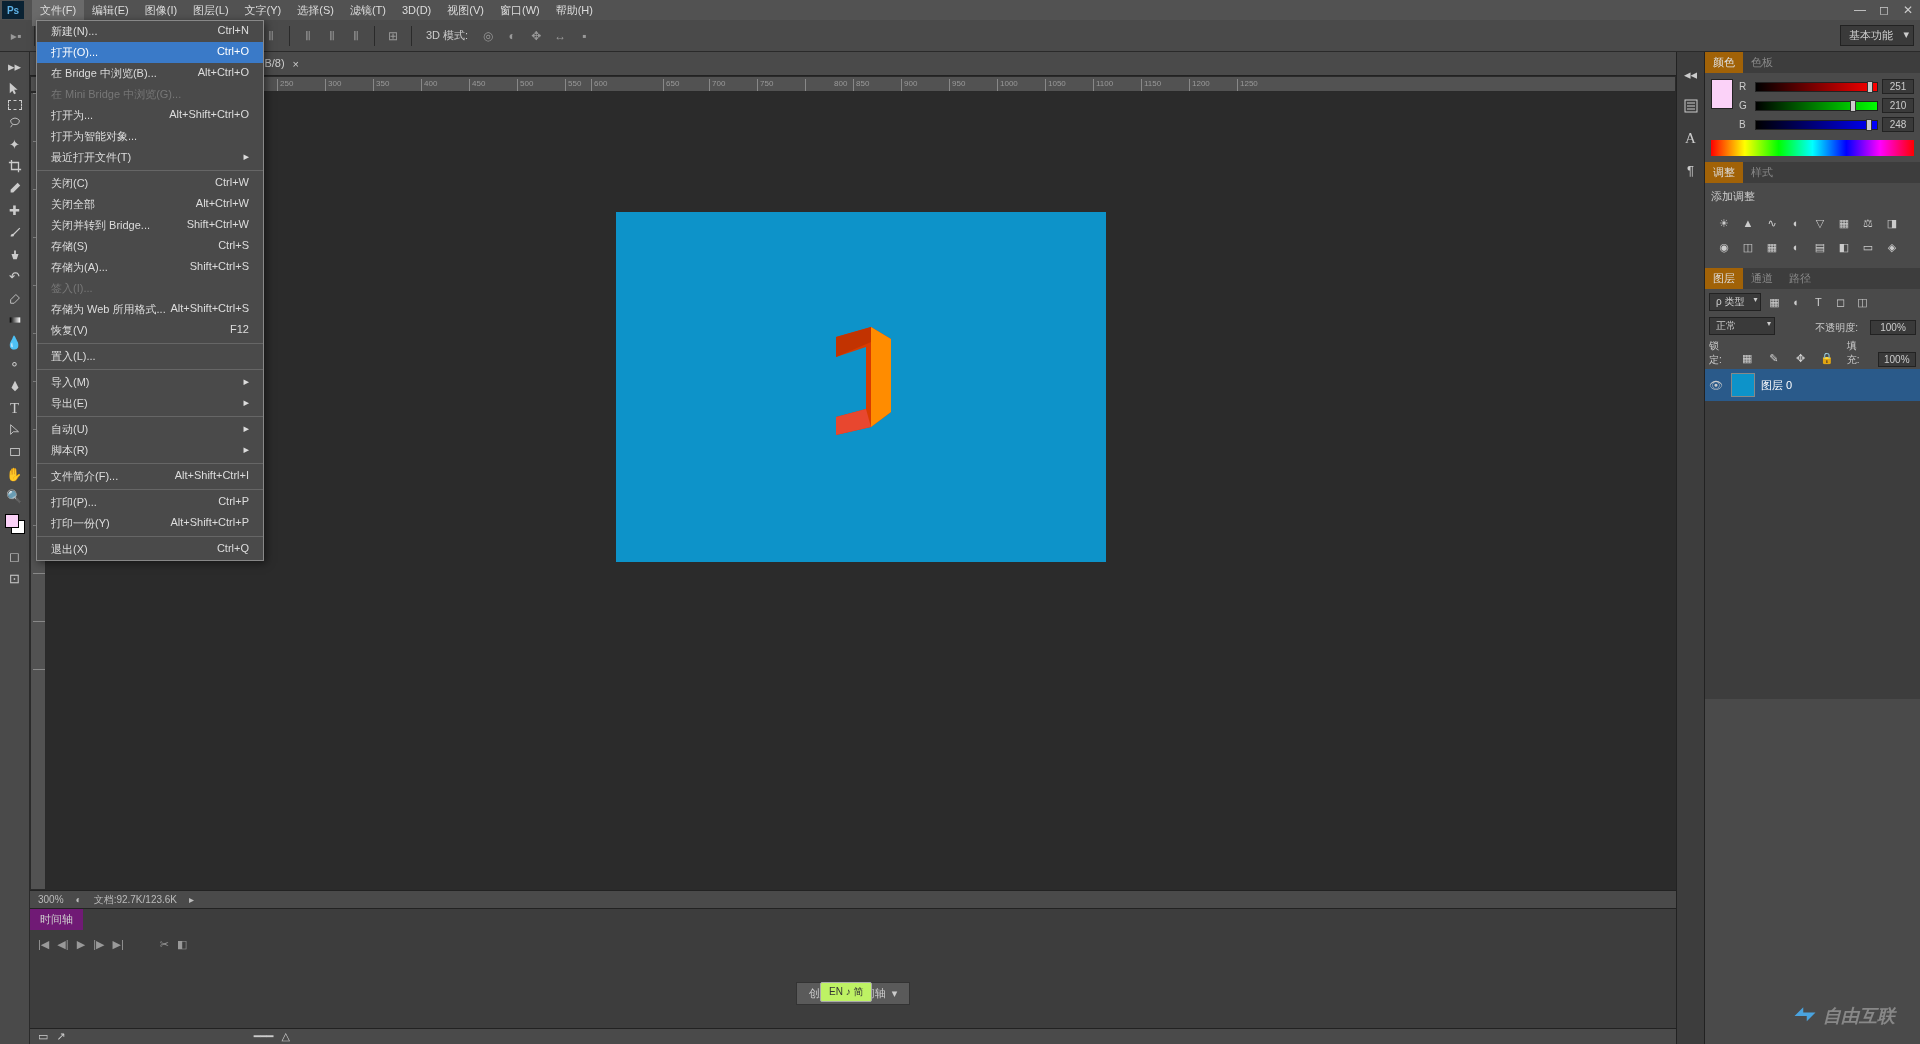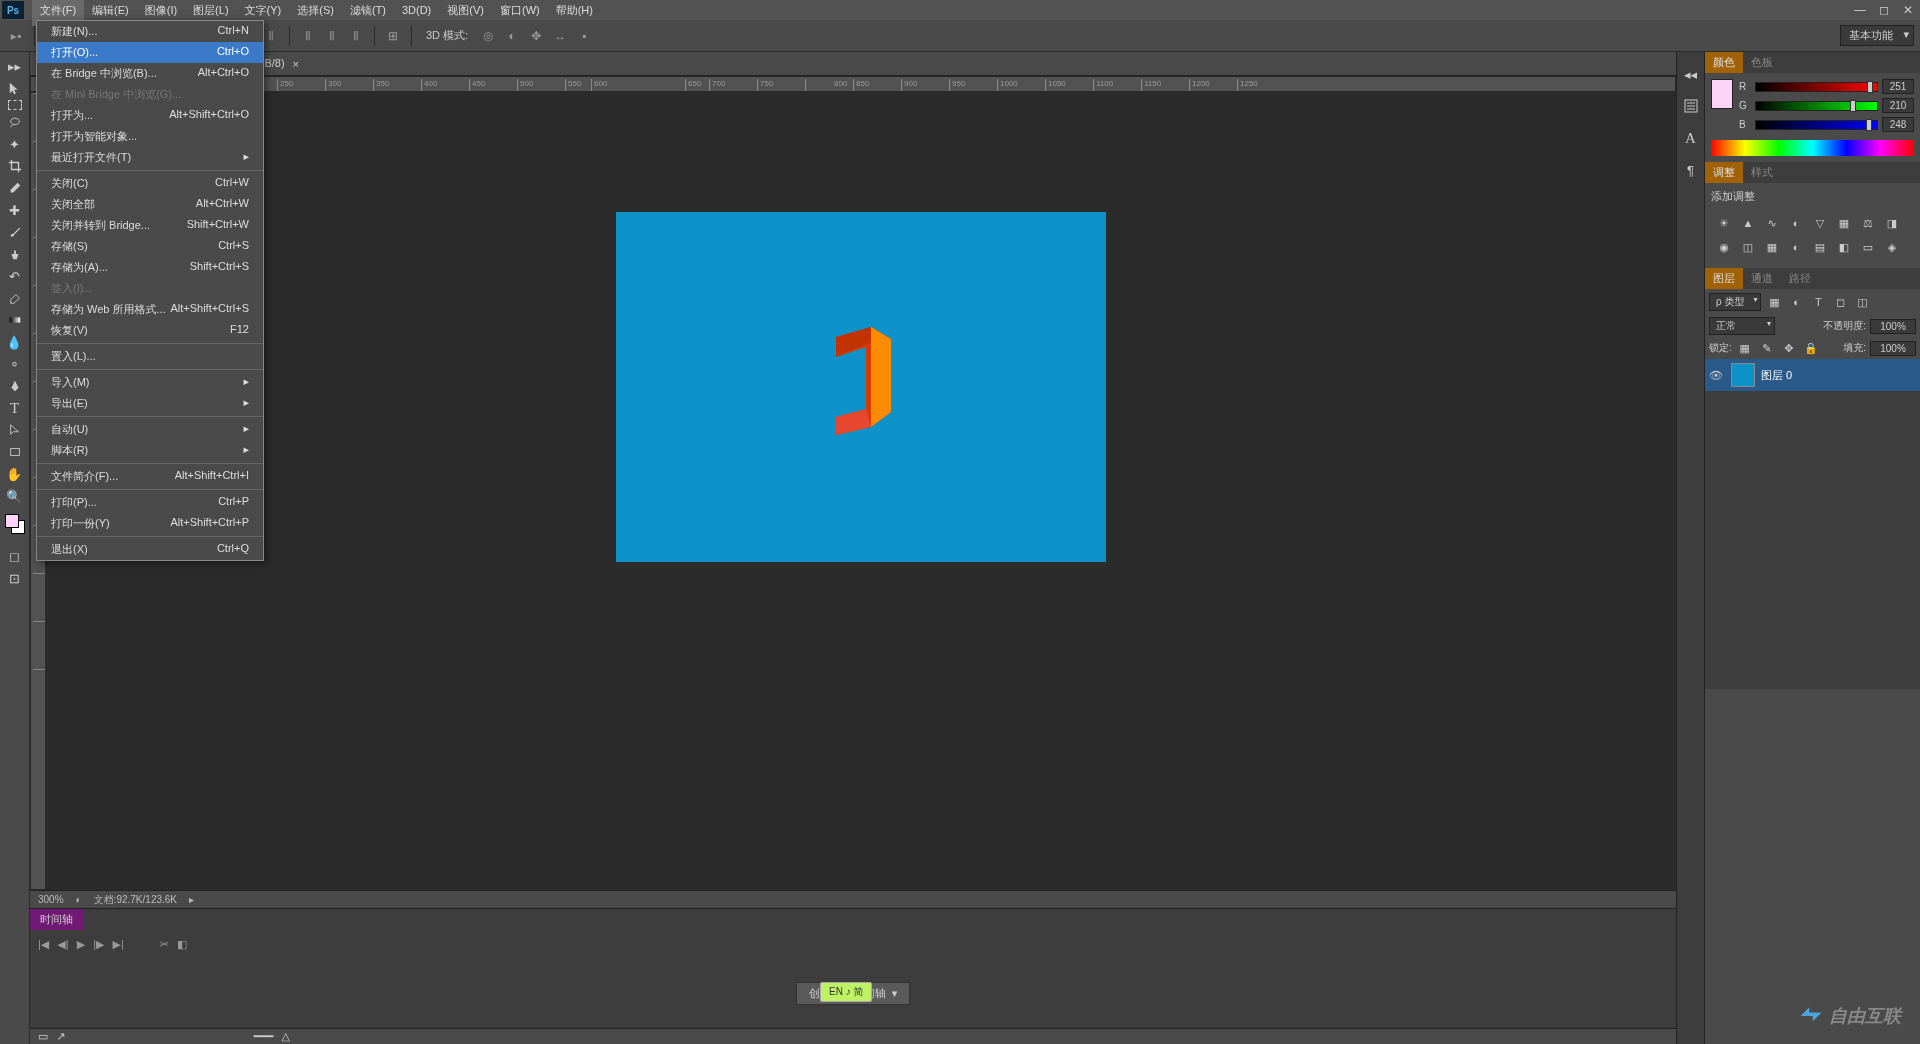--- a/index.html
+++ b/index.html
@@ -58,35 +58,35 @@
 .slider-g { background: linear-gradient(to right, #000, #0f0); }
 .slider-b { background: linear-gradient(to right, #000, #00f); }
 .color-value { width: 32px; background: #3a3a3a; border: 1px solid #222; color: #ccc; font-size: 10px; text-align: center; padding: 1px; }
 .spectrum { height: 16px; background: linear-gradient(to right, #f00, #ff0, #0f0, #0ff, #00f, #f0f, #f00); margin-top: 4px; }
 .color-preview { width: 22px; height: 30px; background: #fbd2f8; border: 1px solid #222; }
 .adjust-icons { display: flex; flex-wrap: wrap; gap: 6px; padding: 6px 4px; }
 .adj-icon { width: 18px; height: 18px; color: #ccc; display: flex; align-items: center; justify-content: center; font-size: 11px; }
 .layers-header { display: flex; align-items: center; gap: 4px; padding: 4px; background: #4a4a4a; }
 .layer-dropdown { background: #3a3a3a; border: 1px solid #222; padding: 1px 16px 1px 6px; font-size: 10px; color: #ccc; position: relative; }
 .layer-dropdown::after { content: '▾'; position: absolute; right: 3px; font-size: 8px; }
-.layer-opts-row { display: flex; align-items: center; gap: 4px; padding: 2px 4px; font-size: 10px; color: #ccc; }
+.layer-opts-row { display: flex; align-items: flex-end; gap: 12px; padding: 2px 4px; font-size: 10px; color: #ccc; }
 .opacity-field { width: 46px; background: #3a3a3a; border: 1px solid #222; text-align: center; font-size: 10px; color: #ccc; padding: 1px; }
 .layers-list { background: #3d3d3d; min-height: 330px; }
 .layer-row { display: flex; align-items: center; background: #2a5a8a; padding: 4px; gap: 6px; }
 .layer-eye { width: 16px; color: #ccc; font-size: 11px; }
 .layer-thumb { width: 24px; height: 24px; background: #0d93c9; border: 1px solid #888; }
 .layer-name { font-size: 11px; color: #fff; }
 .dropdown-menu { position: absolute; top: 20px; left: 36px; width: 228px; background: #4a4a4a; border: 1px solid #888; box-shadow: 2px 2px 8px rgba(0,0,0,.5); z-index: 1000; }
 .dd-item { display: flex; justify-content: space-between; padding: 3px 14px; font-size: 11px; color: #ddd; cursor: pointer; }
 .dd-item.highlighted { background: #3a7ac8; color: #fff; }
 .dd-item.disabled { color: #777; }
 .dd-item.has-sub::after { content: '▸'; margin-left: auto; padding-left: 8px; }
 .dd-sep { height: 1px; background: #666; margin: 2px 0; }
 .ime-indicator { position: fixed; bottom: 42px; left: 820px; background: #bef264; border: 1px solid #aaa; padding: 2px 8px; font-size: 10px; color: #333; border-radius: 2px; }
-.watermark { position: fixed; bottom: 14px; right: 19px; color: #888; font-size: 18px; font-weight: bold; font-style: italic; display: flex; align-items: center; gap: 4px; }
+.watermark { position: fixed; bottom: 14px; right: 25px; color: #888; font-size: 18px; font-weight: bold; font-style: italic; display: flex; align-items: center; gap: 4px; }
 .watermark svg { width: 28px; height: 28px; }
 .slider-thumb { position: absolute; top: -2px; width: 6px; height: 12px; background: #ccc; border: 1px solid #333; }
 </style>
 </head>
 <body>
 
 <div class="menubar">
   <div class="ps-logo">Ps</div>
   <div class="menu-item active">文件(F)</div>
   <div class="menu-item">编辑(E)</div>
@@ -328,21 +328,21 @@
           <div class="ruler-tick" style="left: 134px;">150</div>
           <div class="ruler-tick" style="left: 182px;">200</div>
           <div class="ruler-tick" style="left: 230px;">250</div>
           <div class="ruler-tick" style="left: 278px;">300</div>
           <div class="ruler-tick" style="left: 326px;">350</div>
           <div class="ruler-tick" style="left: 374px;">400</div>
           <div class="ruler-tick" style="left: 422px;">450</div>
           <div class="ruler-tick" style="left: 470px;">500</div>
           <div class="ruler-tick" style="left: 518px;">550</div>
           <div class="ruler-tick" style="left: 544px;">600</div>
-          <div class="ruler-tick" style="left: 638px;">650</div>
+          <div class="ruler-tick" style="left: 616px;">650</div>
           <div class="ruler-tick" style="left: 662px;">700</div>
           <div class="ruler-tick" style="left: 710px;">750</div>
           <div class="ruler-tick" style="left: 758px; padding-left: 28px;">800</div>
           <div class="ruler-tick" style="left: 806px; text-align: right;">850</div>
           <div class="ruler-tick" style="left: 854px;">900</div>
           <div class="ruler-tick" style="left: 902px;">950</div>
           <div class="ruler-tick" style="left: 950px;">1000</div>
           <div class="ruler-tick" style="left: 998px;">1050</div>
           <div class="ruler-tick" style="left: 1046px;">1100</div>
           <div class="ruler-tick" style="left: 1094px;">1150</div>

